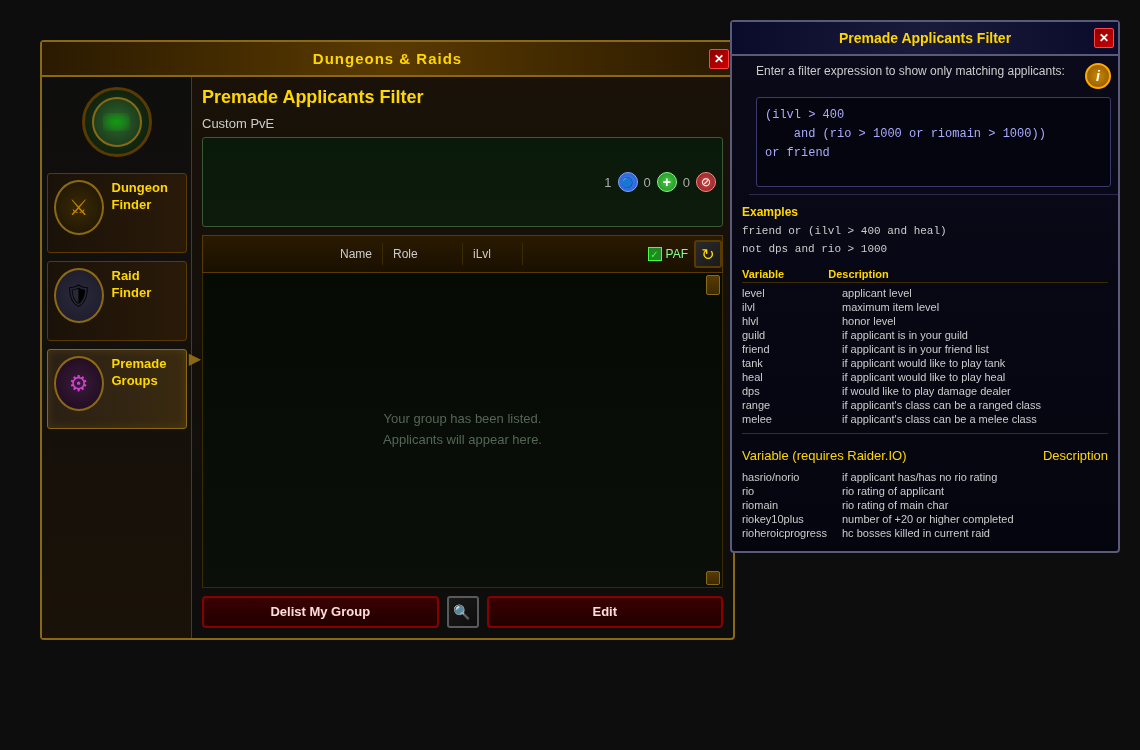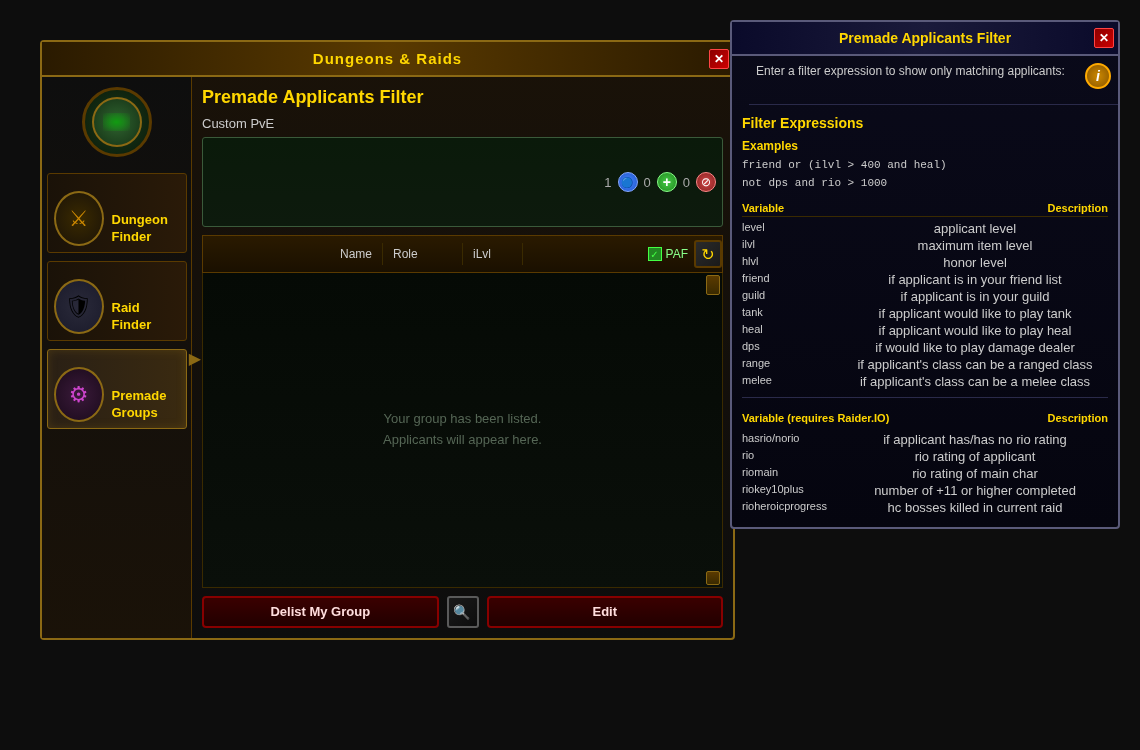--- a/index.html
+++ b/index.html
@@ -132,21 +132,21 @@
       font-size: 16px;
     }
 
     .sidebar-nav-item {
       width: 140px;
       height: 80px;
       background: linear-gradient(90deg, #1a1208, #2a1a08);
       border: 1px solid #5a3a00;
       border-radius: 3px;
       display: flex;
-      align-items: flex-end;
+      align-items: flex-start;
       gap: 8px;
       padding: 6px;
       cursor: pointer;
       position: relative;
     }
 
     .sidebar-nav-item.active {
       background: linear-gradient(90deg, #2a2015, #3a2a10);
       border-color: #8b6914;
       box-shadow: inset 0 0 10px rgba(139,105,20,0.3);
@@ -537,21 +537,21 @@
       font-family: 'Courier New', monospace;
     }
 
     .filter-table {
       margin-top: 10px;
       width: 100%;
     }
 
     .filter-table-header {
       display: flex;
-      justify-content: space-between;
+      justify-content: flex-start;
       color: #ffd700;
       font-size: 11px;
       font-weight: bold;
       margin-bottom: 4px;
       border-bottom: 1px solid #3a2a00;
       padding-bottom: 2px;
       gap: 44px;
     }
 
     .filter-row {
@@ -561,35 +561,35 @@
     }
 
     .filter-var {
       color: #cccccc;
       font-size: 11px;
       min-width: 100px;
     }
 
     .filter-desc {
       color: #cccccc;
-      font-size: 13px;
-      text-align: center;
+      font-size: 11px;
+      text-align: left;
       flex: 1;
     }
 
     .filter-section-divider {
       border: none;
       border-top: 1px solid #2a2a4a;
       margin: 8px 0;
     }
 
     .filter-rio-header {
       color: #ffd700;
-      font-size: 11px;
-      font-weight: bold;
+      font-size: 13px;
+      font-weight: normal;
       margin: 6px 0 4px 0;
     }
 
     .filter-more {
       color: #cccccc;
       font-size: 11px;
       margin-top: 8px;
     }
 
     .left-outer {
@@ -689,24 +689,26 @@
     <div class="right-panel-header">
       <span class="right-panel-title">Premade Applicants Filter</span>
       <div class="right-close-btn">✕</div>
     </div>
 
     <div class="filter-section">
       <div class="filter-prompt">
         <span class="filter-prompt-text">Enter a filter expression to show only matching applicants:</span>
         <div class="info-icon">i</div>
       </div>
+      <div class="filter-expression-box">(ilvl &gt; 400
+    and (rio &gt; 1000 or riomain &gt; 1000))
+or friend</div>
     </div>
 
     <div class="filter-ref">
-      <div class="filter-ref-title">Filter Expressions</div>
 
       <div class="filter-examples-label">Examples</div>
       <div class="filter-example-line">friend or (ilvl &gt; 400 and heal)</div>
       <div class="filter-example-line">not dps and rio &gt; 1000</div>
 
       <div class="filter-table">
         <div class="filter-table-header">
           <span>Variable</span>
           <span>Description</span>
         </div>
@@ -717,26 +719,26 @@
         </div>
         <div class="filter-row">
           <span class="filter-var">ilvl</span>
           <span class="filter-desc">maximum item level</span>
         </div>
         <div class="filter-row">
           <span class="filter-var">hlvl</span>
           <span class="filter-desc">honor level</span>
         </div>
         <div class="filter-row">
+          <span class="filter-var">guild</span>
+          <span class="filter-desc">if applicant is in your guild</span>
+        </div>
+        <div class="filter-row">
           <span class="filter-var">friend</span>
           <span class="filter-desc">if applicant is in your friend list</span>
-        </div>
-        <div class="filter-row">
-          <span class="filter-var">guild</span>
-          <span class="filter-desc">if applicant is in your guild</span>
         </div>
         <div class="filter-row">
           <span class="filter-var">tank</span>
           <span class="filter-desc">if applicant would like to play tank</span>
         </div>
         <div class="filter-row">
           <span class="filter-var">heal</span>
           <span class="filter-desc">if applicant would like to play heal</span>
         </div>
         <div class="filter-row">
@@ -766,21 +768,21 @@
         <div class="filter-row">
           <span class="filter-var">rio</span>
           <span class="filter-desc">rio rating of applicant</span>
         </div>
         <div class="filter-row">
           <span class="filter-var">riomain</span>
           <span class="filter-desc">rio rating of main char</span>
         </div>
         <div class="filter-row">
           <span class="filter-var">riokey10plus</span>
-          <span class="filter-desc">number of +11 or higher completed</span>
+          <span class="filter-desc">number of +20 or higher completed</span>
         </div>
         <div class="filter-row">
           <span class="filter-var">rioheroicprogress</span>
           <span class="filter-desc">hc bosses killed in current raid</span>
         </div>
 
       </div>
     </div>
   </div>
 

